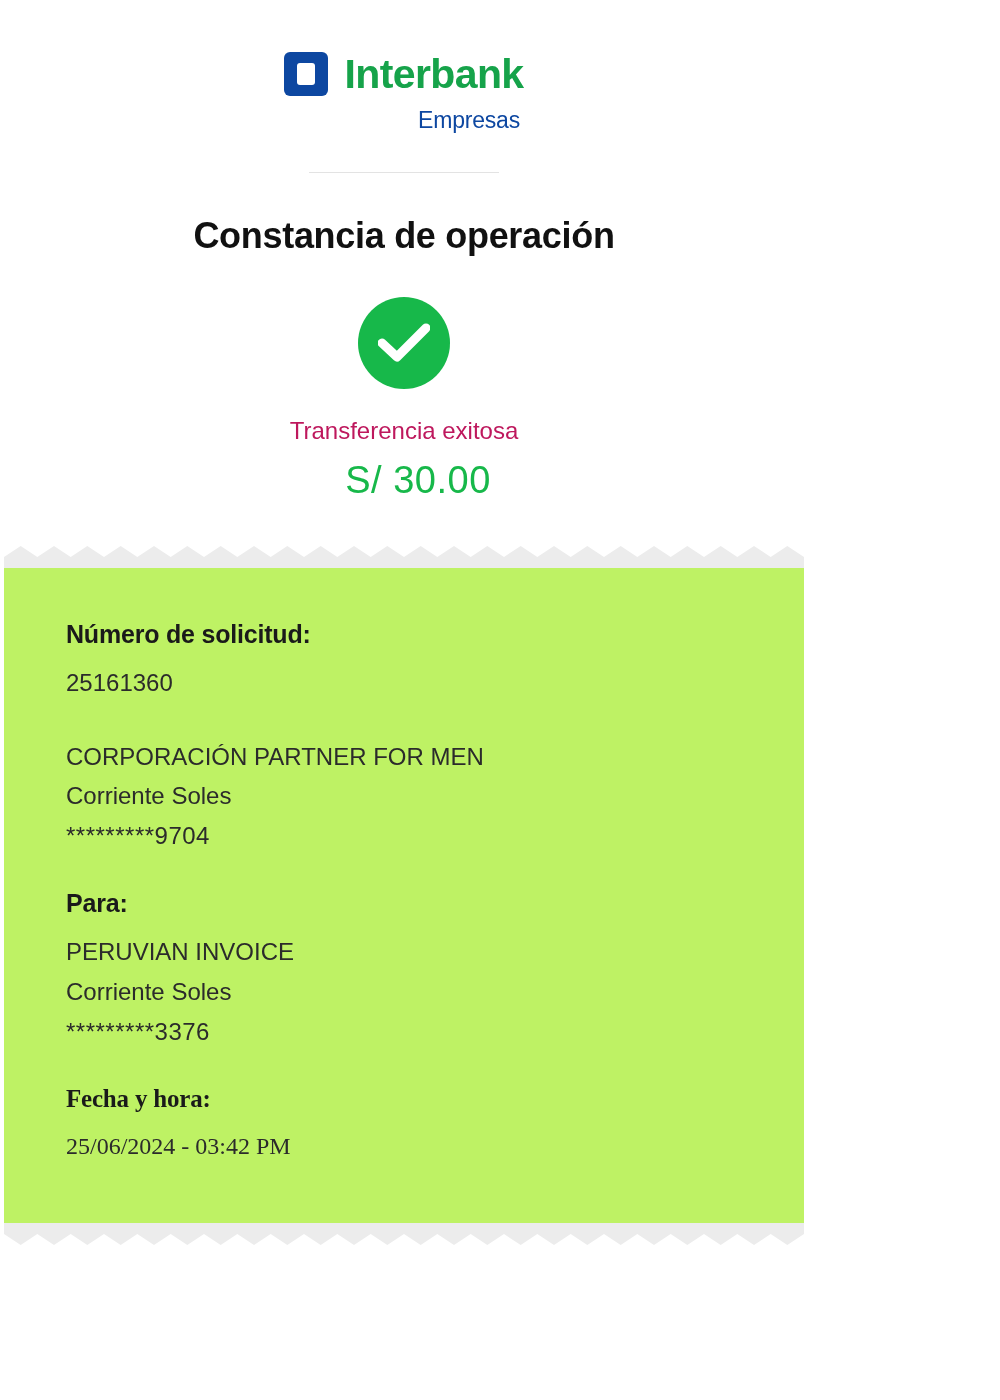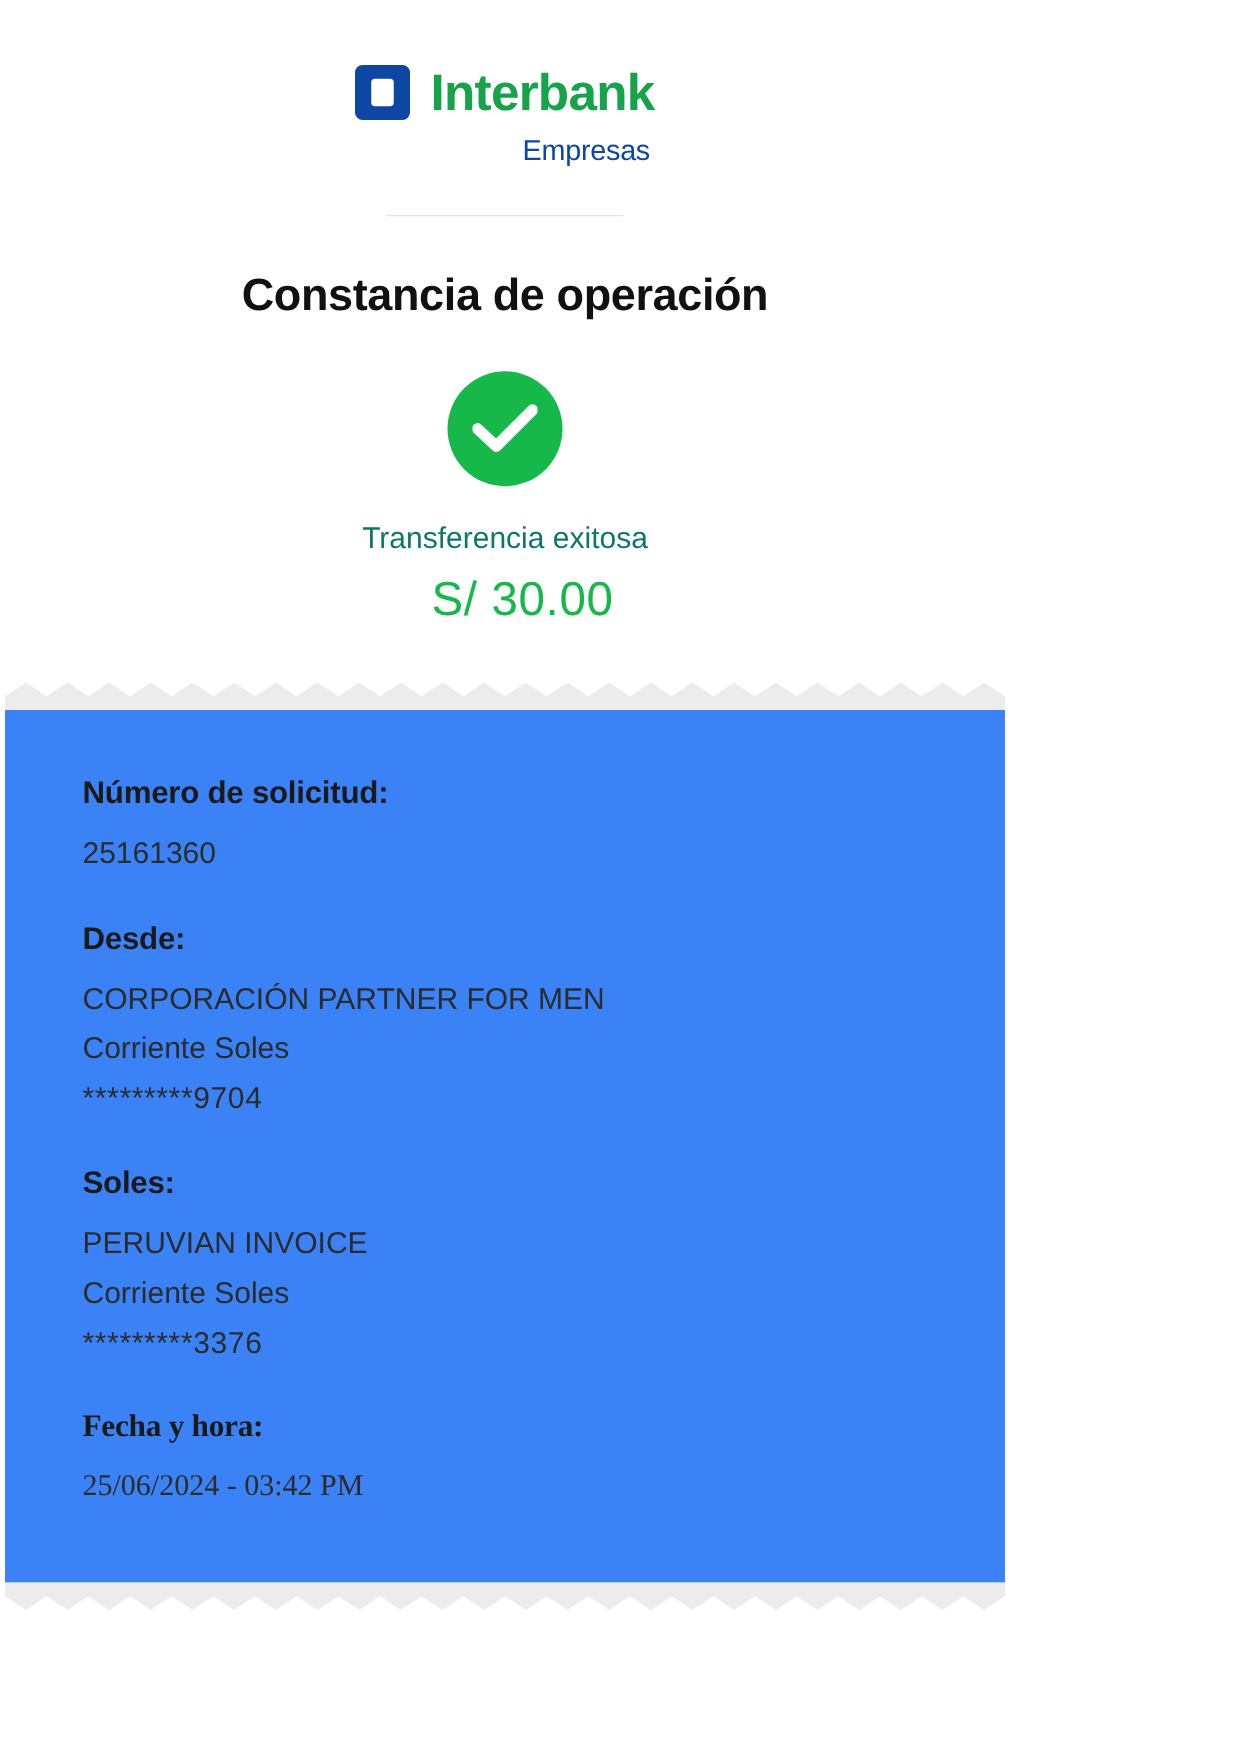--- a/index.html
+++ b/index.html
@@ -104,21 +104,21 @@
     display: flex;
     align-items: center;
     justify-content: center;
   }
   .check-circle svg { display: block; }
 
   .status-text {
     margin-top: 28px;
     text-align: center;
     font-size: 24px;
-    color: #0f766e;
+    color: #be185d;
   }
   .amount {
     margin-top: 14px;
     text-align: center;
     font-size: 38px;
     color: #17b84a;
     letter-spacing: 0.5px;
     padding-left: 28px;
   }
 
@@ -127,21 +127,21 @@
     position: relative;
     margin: 44px auto 0 auto;
     width: 800px;
   }
   .zig {
     display: block;
     width: 800px;
     height: 22px;
   }
   .receipt-body {
-    background: #3b82f6;
+    background: #bef264;
     padding: 52px 62px 44px 62px;
     box-sizing: border-box;
   }
   .field { margin-bottom: 34px; }
   .field:last-child { margin-bottom: 12px; font-family: Liberation Serif, serif; }
   .field-label {
     font-size: 25px;
     font-weight: bold;
     color: #1a1a1a;
     letter-spacing: -0.2px;
@@ -196,30 +196,29 @@
     <div class="receipt-body">
 
       <div class="field">
         <div class="field-label">Número de solicitud:</div>
         <div class="field-value">
           <span class="line">25161360</span>
         </div>
       </div>
 
       <div class="field">
-        <div class="field-label">Desde:</div>
         <div class="field-value">
           <span class="line">CORPORACIÓN PARTNER FOR MEN</span>
           <span class="line">Corriente Soles</span>
           <span class="line mask">*********9704</span>
         </div>
       </div>
 
       <div class="field">
-        <div class="field-label">Soles:</div>
+        <div class="field-label">Para:</div>
         <div class="field-value">
           <span class="line">PERUVIAN INVOICE</span>
           <span class="line">Corriente Soles</span>
           <span class="line mask">*********3376</span>
         </div>
       </div>
 
       <div class="field">
         <div class="field-label">Fecha y hora:</div>
         <div class="field-value">

